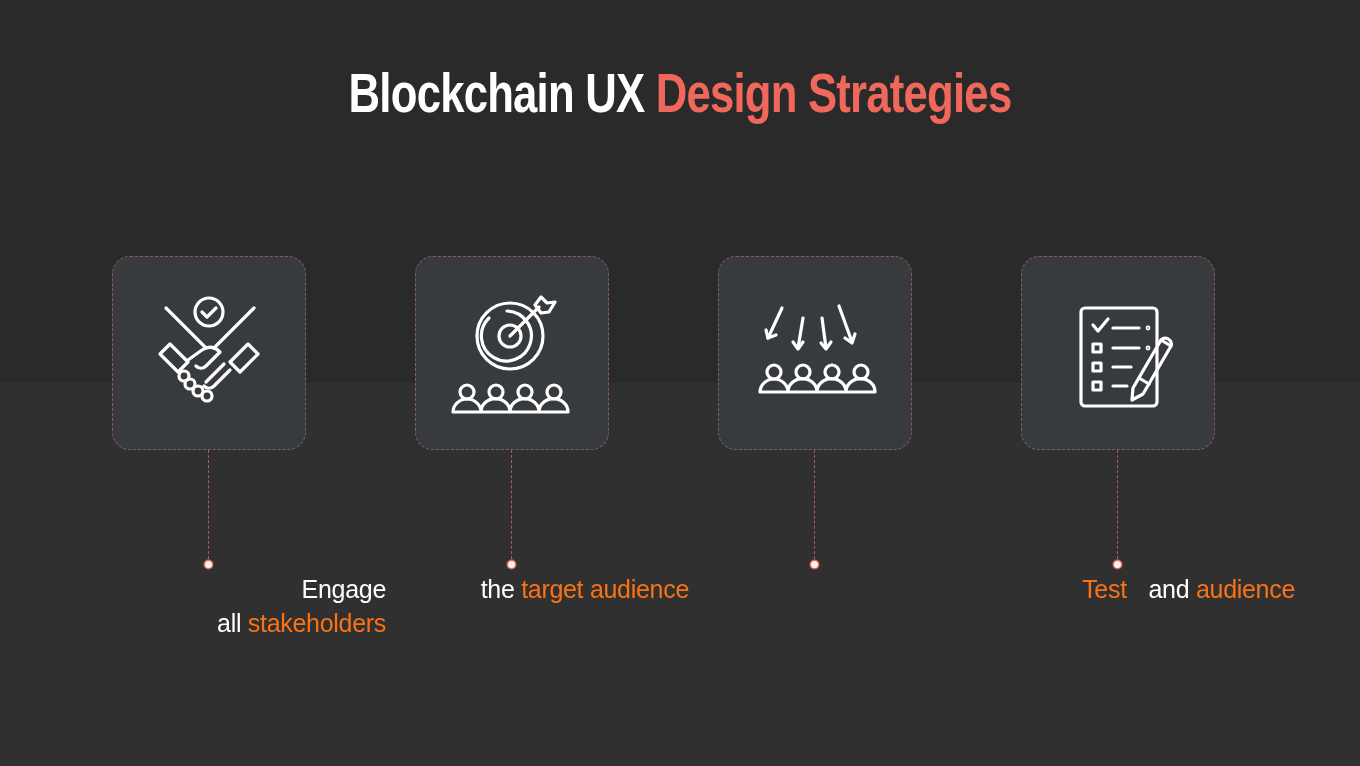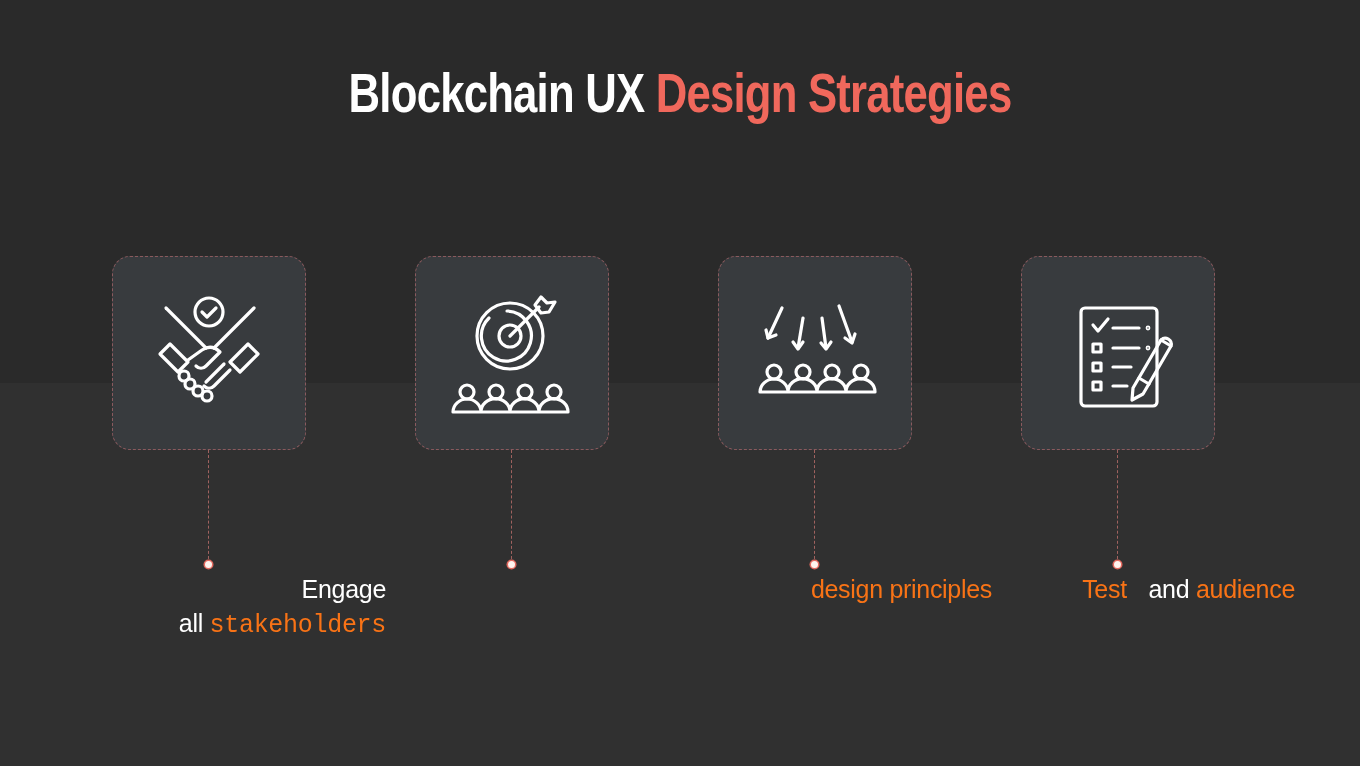--- a/index.html
+++ b/index.html
@@ -79,21 +79,21 @@
       <circle cx="40" cy="88" r="5"></circle>
       <circle cx="46" cy="96" r="5"></circle>
       <circle cx="54" cy="103" r="5"></circle>
       <circle cx="63" cy="108" r="5"></circle>
     </svg>
   </div>
   <div class="connector"></div>
   <div class="dot"></div>
   <div class="label">
     <div><span style="white-space: pre;">Engage</span></div>
-    <div><span style="white-space: pre; margin-top: 8px;">all </span><span class="accent" style="white-space: pre; font-family: Liberation Mono, monospace;">stakeholders</span></div>
+    <div><span style="white-space: pre; margin-top: 8px;">all </span><span class="accent" style="white-space: pre;">stakeholders</span></div>
   </div>
 </div>
 
 <div class="step" style="left:415px;">
   <div class="card">
     <svg viewBox="0 0 130 130" fill="none" stroke="#fff" stroke-width="3.2" stroke-linecap="round" stroke-linejoin="round">
       <circle cx="63" cy="48" r="33"></circle>
       <path d="M42 30 a25 25 0 1 0 18 -7"></path>
       <circle cx="63" cy="48" r="11"></circle>
       <line x1="63" y1="48" x2="92" y2="19"></line>
@@ -101,20 +101,21 @@
       <circle cx="20" cy="104" r="7"></circle>
       <circle cx="49" cy="104" r="7"></circle>
       <circle cx="78" cy="104" r="7"></circle>
       <circle cx="107" cy="104" r="7"></circle>
       <path d="M6 124 a14 13 0 0 1 28 0 a14 13 0 0 1 29 0 a14 13 0 0 1 29 0 a14 13 0 0 1 29 0 z"></path>
     </svg>
   </div>
   <div class="connector"></div>
   <div class="dot"></div>
   <div class="label">
+    <div><span style="white-space: pre;">the </span><span class="accent" style="white-space: pre;">target audience</span></div>
   </div>
 </div>
 
 <div class="step" style="left:718px;">
   <div class="card">
     <svg viewBox="0 0 130 130" fill="none" stroke="#fff" stroke-width="3.2" stroke-linecap="round" stroke-linejoin="round">
       <line x1="32" y1="20" x2="18" y2="50"></line>
       <path d="M16 42 l2 8 l8 -3"></path>
       <line x1="53" y1="30" x2="48" y2="60"></line>
       <path d="M43 54 l5 7 l5 -7"></path>
@@ -125,21 +126,20 @@
       <circle cx="24" cy="84" r="7"></circle>
       <circle cx="53" cy="84" r="7"></circle>
       <circle cx="82" cy="84" r="7"></circle>
       <circle cx="111" cy="84" r="7"></circle>
       <path d="M10 104 a14 13 0 0 1 28 0 a14 13 0 0 1 29 0 a14 13 0 0 1 29 0 a14 13 0 0 1 29 0 z"></path>
     </svg>
   </div>
   <div class="connector"></div>
   <div class="dot"></div>
   <div class="label">
-    <div><span class="accent" style="white-space: pre;">design principles</span></div>
   </div>
 </div>
 
 <div class="step" style="left:1021px;">
   <div class="card">
     <svg viewBox="0 0 130 130" fill="none" stroke="#fff" stroke-width="3.2" stroke-linecap="round" stroke-linejoin="round">
       <rect x="28" y="20" width="76" height="98" rx="4"></rect>
       <path d="M40 37 l5 6 l10 -12"></path>
       <line x1="60" y1="40" x2="86" y2="40"></line>
       <circle cx="95" cy="40" r="0.8"></circle>

